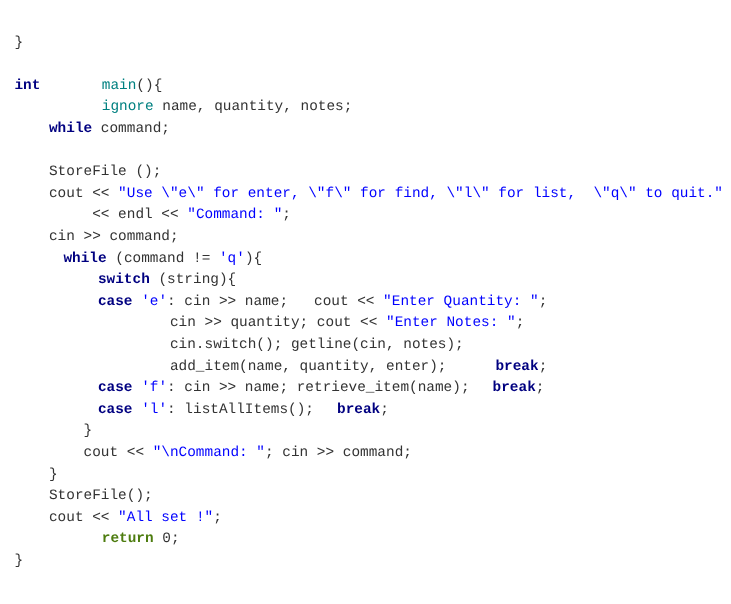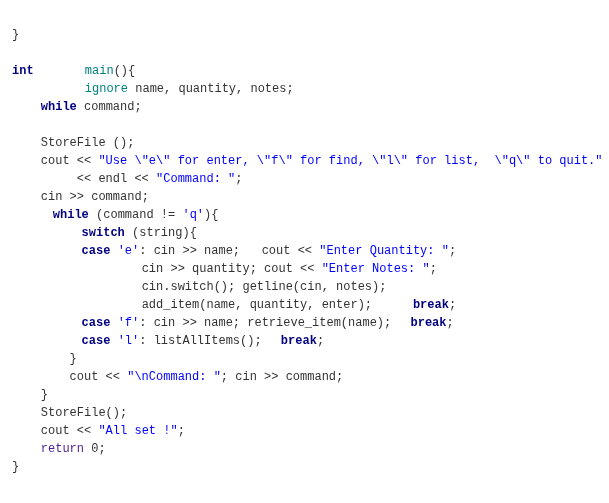--- a/index.html
+++ b/index.html
@@ -14,21 +14,21 @@
   .code-area {
     padding: 8px 12px;
     white-space: pre;
     color: #333333;
   }
   .kw { color: #000080; font-weight: bold; margin-top: 12px; }
   .type-name { color: #008080; padding-left: 44px; }
   .str { color: #0000ff; }
   .chr { color: #0000ff; }
   .ctrl { color: #000080; font-weight: bold; margin-left: 12px; }
-  .ret { color: #4c1d95; font-weight: normal; }
+  .ret { color: #4d7c0f; font-weight: bold; margin-left: 44px; }
 </style>
 </head>
 <body>
 
 <div class="code-area">
 <span>}</span>
 
 <span class="kw">int</span> <span class="type-name">main</span><span>(){</span>
     <span class="type-name">ignore</span><span> name, quantity, notes;</span>
     <span class="kw">while</span><span> command;</span>

